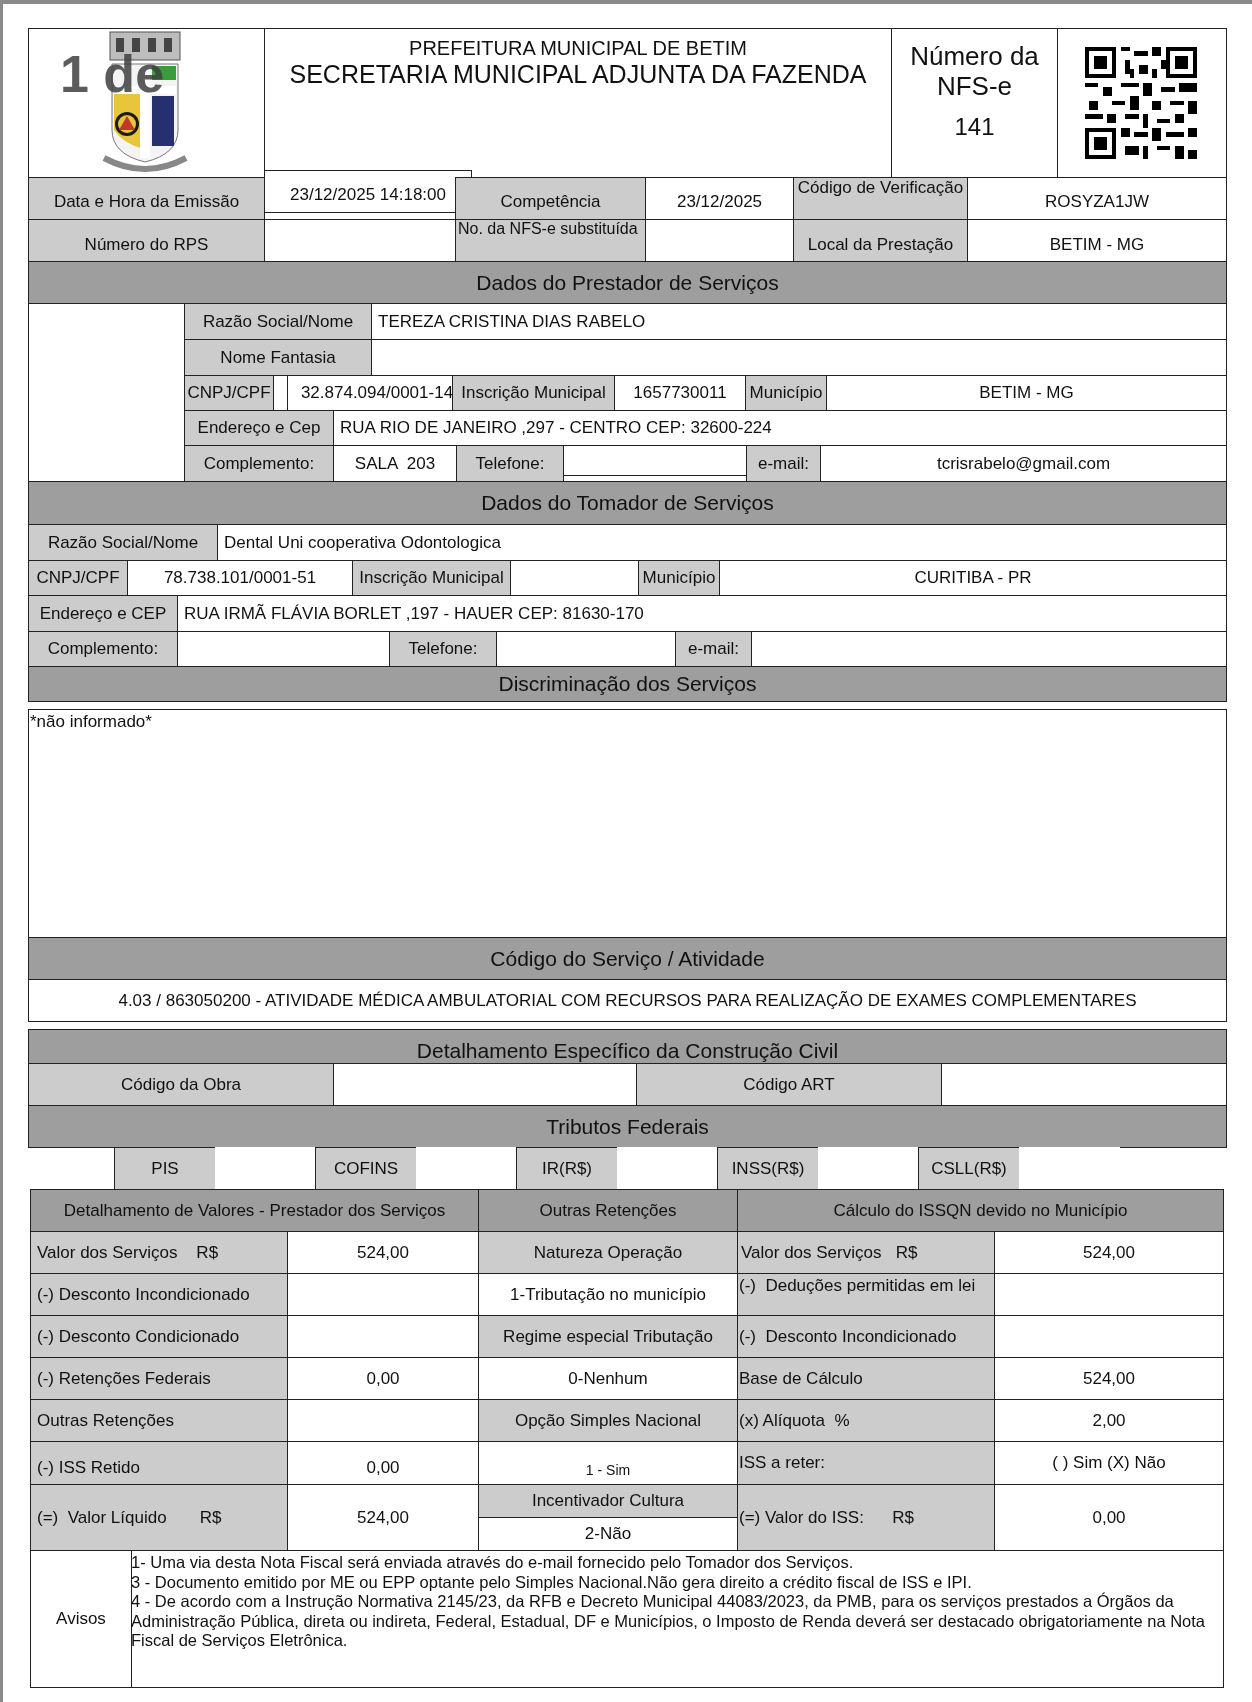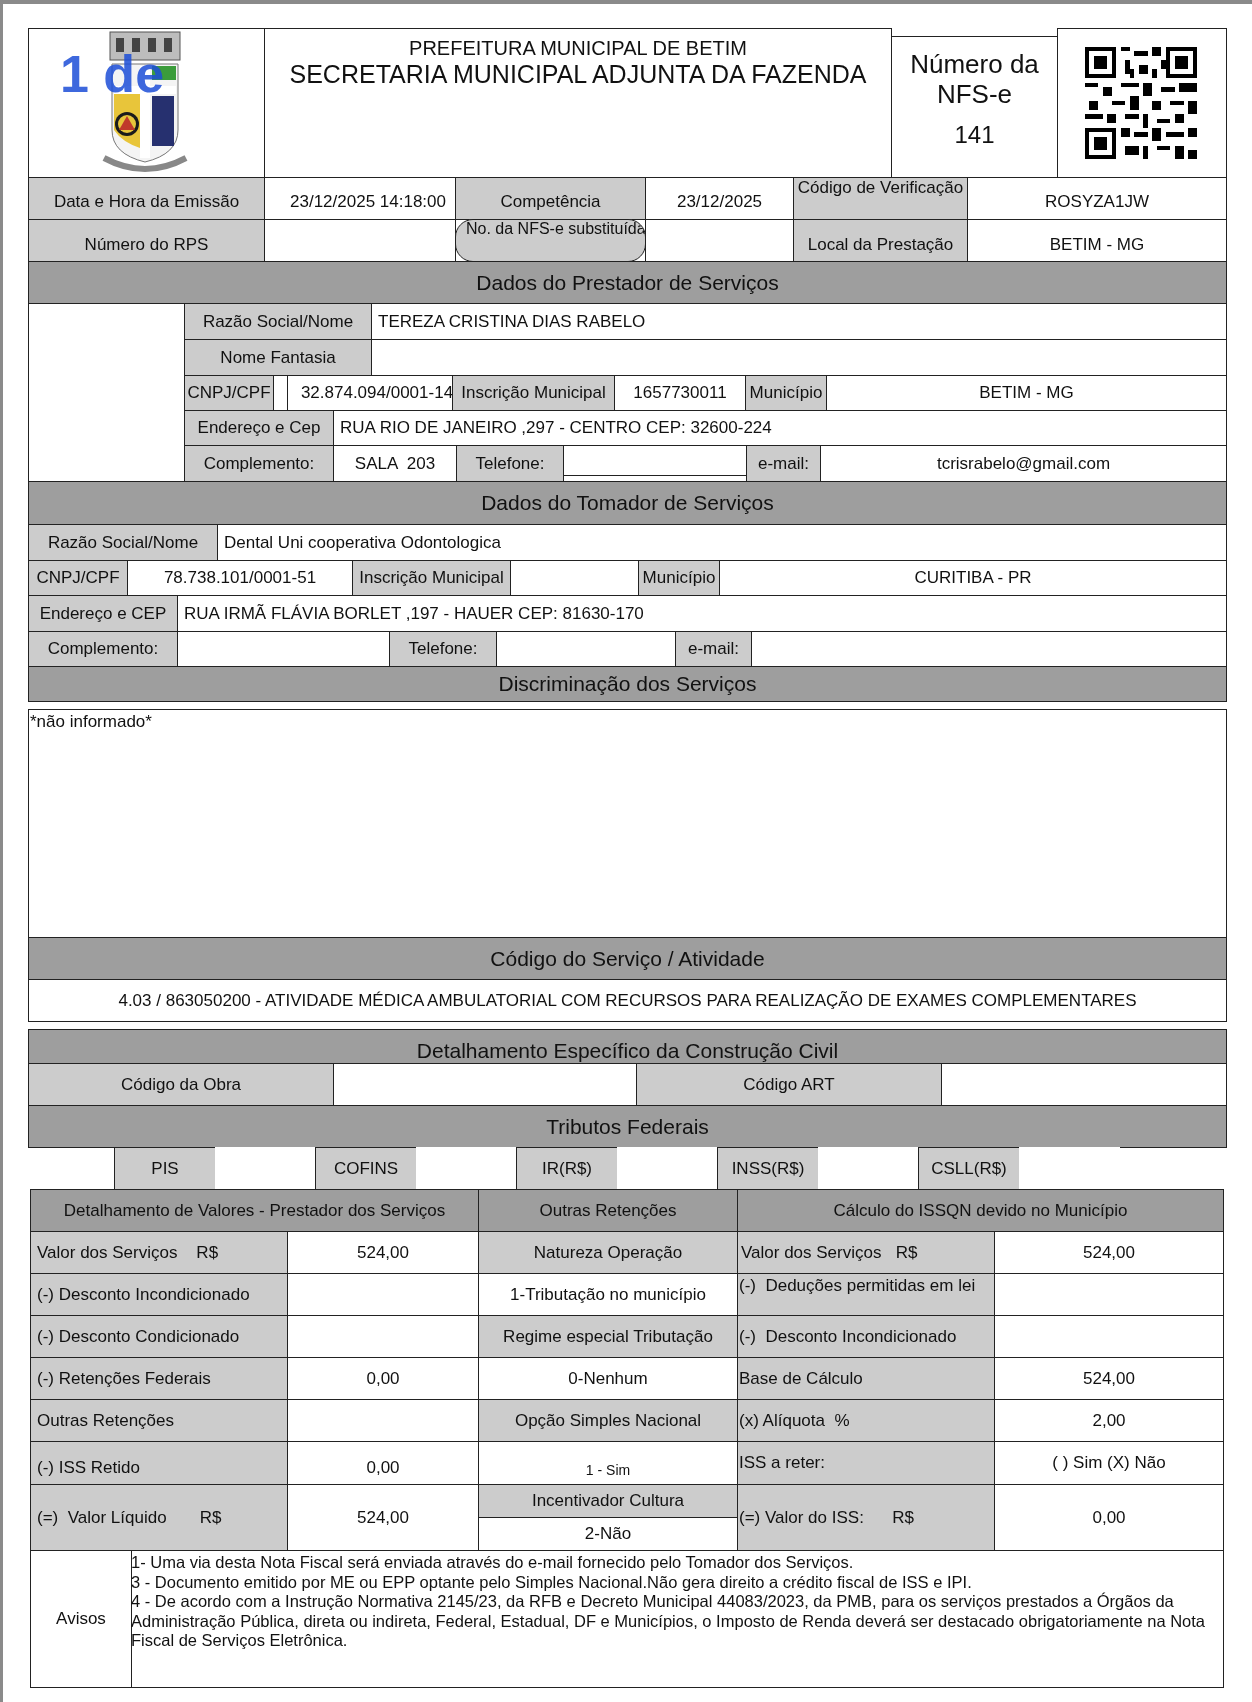--- a/index.html
+++ b/index.html
@@ -6,21 +6,21 @@
   body{width:1252px;height:1702px;background:#fff;position:relative;overflow:hidden;font-family:"Liberation Sans",sans-serif;color:#111;}
   .frame{position:absolute;left:0;top:0;width:1252px;height:1702px;box-sizing:border-box;border-top:4px solid #8a8a8a;border-left:3px solid #8a8a8a;}
   .cell{position:absolute;box-sizing:border-box;border:1px solid #222;display:flex;align-items:center;justify-content:center;font-size:17px;white-space:nowrap;overflow:hidden;}
   .g{background:#cccccc;}
   .w{background:#fff;}
   .dk{background:#9e9e9e;font-size:21px;}
   .left{justify-content:flex-start;padding-left:6px;}
   .top{align-items:flex-start;}
   .qr{position:absolute;left:1085px;top:47px;width:112px;height:112px;}
   .logo{position:absolute;left:92px;top:30px;width:105px;height:145px;}
-  .watermark{position:absolute;left:60px;top:44px;font-size:52px;font-weight:bold;color:#1d4ed8;opacity:.85;}
+  .watermark{position:absolute;left:60px;top:44px;font-size:52px;font-weight:bold;color:#404040;opacity:.85;}
   .avisos-text{position:absolute;left:131px;top:1553px;width:1090px;font-size:16.5px;line-height:19.5px;white-space:normal;}
   .avisos-text div{white-space:normal;}
 </style>
 </head>
 <body>
 
 <div class="frame"></div>
 
 <div class="cell w" style="left:28px;top:28px;width:237px;height:150px;"></div>
 <svg class="logo" viewBox="0 0 105 145">
@@ -40,21 +40,21 @@
   <polygon points="35,86 43,100 27,100" fill="#c0392b"></polygon>
   <path d="M12 128 Q53 150 94 128" stroke="#888" stroke-width="6" fill="none"></path>
 </svg>
 <div class="watermark">1 de</div>
 
 <div class="cell w" style="left:264px;top:28px;width:628px;height:150px;flex-direction:column;justify-content:flex-start;padding-top:8px;">
   <div style="font-size:20px;">PREFEITURA MUNICIPAL DE BETIM</div>
   <div style="font-size:25px;margin-bottom:10px;">SECRETARIA MUNICIPAL ADJUNTA DA FAZENDA</div>
 </div>
 
-<div class="cell w" style="left:891px;top:28px;width:167px;height:150px;flex-direction:column;justify-content:flex-start;padding-top:12px;margin-top:8px;">
+<div class="cell w" style="left:891px;top:28px;width:167px;height:150px;flex-direction:column;justify-content:flex-start;padding-top:12px;">
   <div style="font-size:26px;line-height:30px;">Número da</div>
   <div style="font-size:26px;line-height:30px;">NFS-e</div>
   <div style="font-size:24px;margin-top:12px;">141</div>
 </div>
 
 <div class="cell w" style="left:1057px;top:28px;width:170px;height:150px;"></div>
 <svg class="qr" viewBox="0 0 25 25" shape-rendering="crispEdges">
   <rect width="25" height="25" fill="#fff"></rect>
   <g fill="#000">
     <rect x="0" y="0" width="7" height="7"></rect>
@@ -99,29 +99,29 @@
     <rect x="13" y="22" width="1" height="3"></rect>
       <rect x="16" y="22" width="3" height="1"></rect>
       <rect x="20" y="22" width="2" height="3"></rect>
     <rect x="23" y="23" width="2" height="2"></rect>
       <rect x="10" y="5" width="1" height="2"></rect>
       <rect x="17" y="3" width="1" height="2"></rect>
   </g>
 </svg>
 
 <div class="cell g" style="left:28px;top:177px;width:237px;height:43px;padding-top:6px;">Data e Hora da Emissão</div>
-<div class="cell w" style="left:264px;top:177px;width:208px;height:43px;padding-top:6px;">23/12/2025 14:18:00</div>
+<div class="cell w" style="left:264px;top:170px;width:208px;height:43px;padding-top:6px;">23/12/2025 14:18:00</div>
 <div class="cell g" style="left:455px;top:177px;width:191px;height:43px;padding-top:6px;">Competência</div>
 <div class="cell w" style="left:645px;top:177px;width:149px;height:43px;padding-top:6px;">23/12/2025</div>
 <div class="cell g top" style="left:793px;top:177px;width:175px;height:43px;">Código de Verificação</div>
 <div class="cell w" style="left:967px;top:177px;width:260px;height:43px;padding-top:6px;">ROSYZA1JW</div>
 
 <div class="cell g" style="left:28px;top:219px;width:237px;height:43px;padding-top:8px;">Número do RPS</div>
 <div class="cell w" style="left:264px;top:219px;width:192px;height:43px;"></div>
-<div class="cell g top left" style="left:455px;top:219px;width:191px;height:43px;padding-left:10px;font-size:16px;border-radius:18px;">No. da NFS-e substituída</div>
+<div class="cell g top left" style="left:455px;top:219px;width:191px;height:43px;padding-left:2px;font-size:16px;">No. da NFS-e substituída</div>
 <div class="cell w" style="left:645px;top:219px;width:149px;height:43px;"></div>
 <div class="cell g" style="left:793px;top:219px;width:175px;height:43px;padding-top:8px;">Local da Prestação</div>
 <div class="cell w" style="left:967px;top:219px;width:260px;height:43px;padding-top:8px;">BETIM - MG</div>
 
 <div class="cell dk" style="left:28px;top:261px;width:1199px;height:43px;">Dados do Prestador de Serviços</div>
 <div class="cell w" style="left:28px;top:303px;width:157px;height:179px;"></div>
 
 <div class="cell g" style="left:184px;top:303px;width:188px;height:37px;">Razão Social/Nome</div>
 <div class="cell w left" style="left:371px;top:303px;width:856px;height:37px;">TEREZA CRISTINA DIAS RABELO</div>
 

